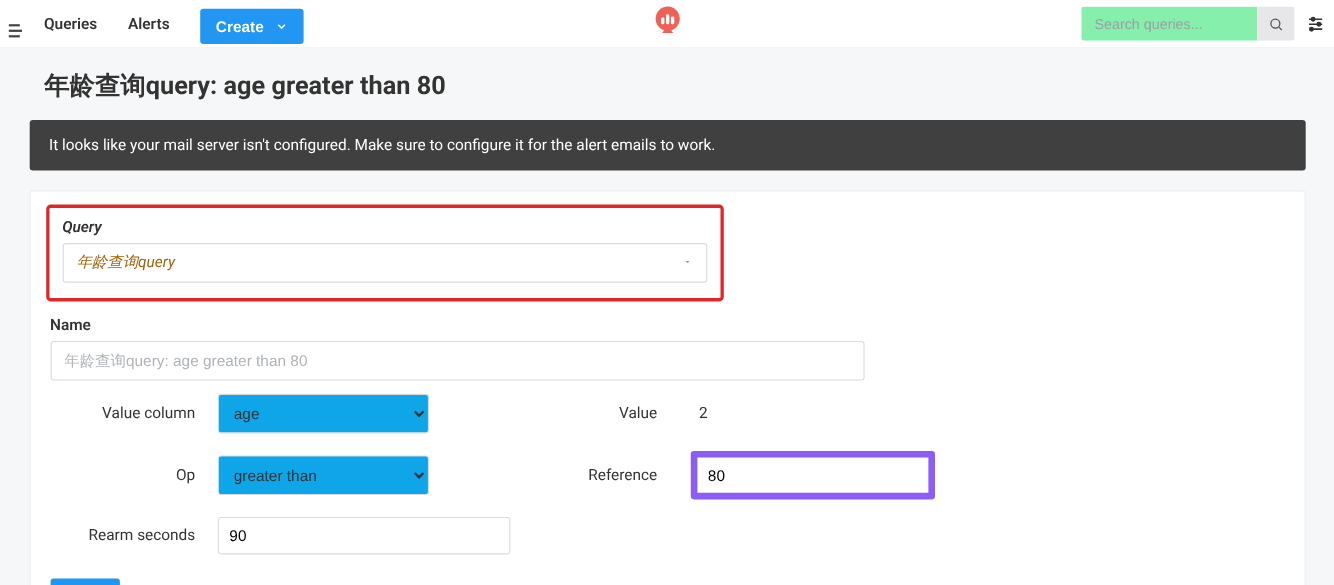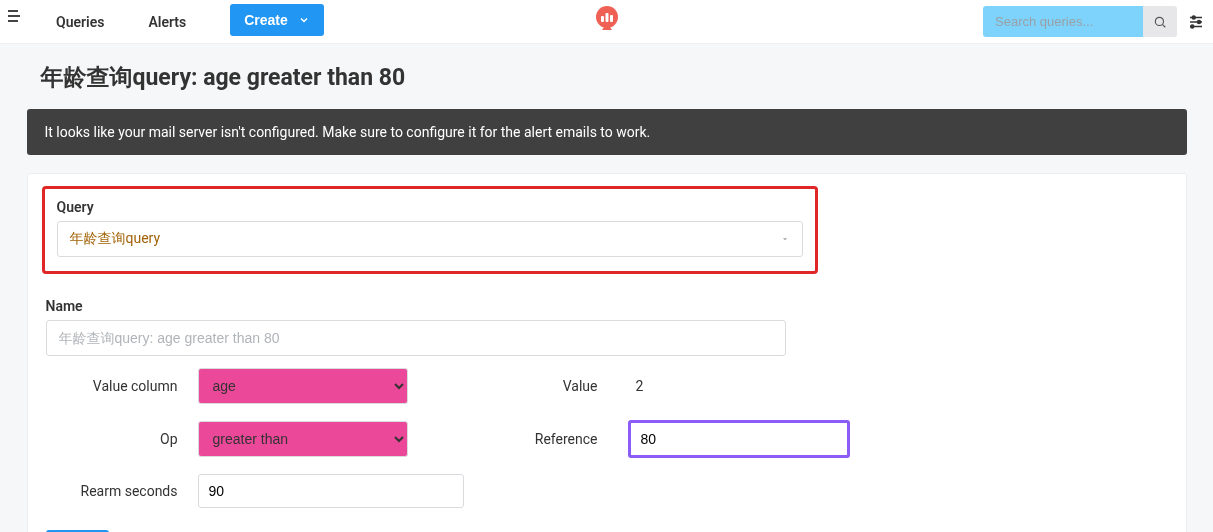--- a/index.html
+++ b/index.html
@@ -13,22 +13,22 @@
     .topbar {
       display: flex;
       align-items: center;
       height: 44px;
       padding: 0 8px;
       position: relative;
       border-bottom: 1px solid #f0f0f0;
     }
     .topbar-left {
       display: flex;
-      align-items: flex-start;
-      gap: 16px;
+      align-items: flex-end;
+      gap: 0;
     }
     .menu-toggle-icon {
       display: flex;
       flex-direction: column;
       align-items: flex-start;
       gap: 3px;
       padding: 6px 6px 6px 0;
       cursor: pointer;
     }
     .menu-toggle-icon span {
@@ -75,21 +75,21 @@
       gap: 10px;
     }
     .search-wrap {
       display: flex;
       align-items: stretch;
       border-radius: 3px;
       overflow: hidden;
     }
     .search-input {
       border: none;
-      background: #7dd3fc;
+      background: #86efac;
       padding: 8px 12px;
       font-size: 13px;
       width: 160px;
       color: #333;
     }
     .search-input::placeholder { color: #9aa0a6; }
     .search-btn {
       border: none;
       background: #e7e7ea;
       width: 34px;
@@ -140,22 +140,23 @@
       border-radius: 3px;
       border: 1px solid #eceef0;
       padding: 16px 18px 18px;
     }
 
     
     .highlight-box {
       border: 3px solid #e02727;
       border-radius: 4px;
       padding: 10px 12px 14px;
-      margin: -4px -4px 24px -4px;
-      width: 776px;
+      margin: -4px -4px 14px -4px;
+      width: 616px;
+      font-style: italic;
     }
     .field-label {
       font-size: 14px;
       font-weight: 600;
       color: #333;
       margin-bottom: 6px;
       display: block;
     }
     .query-select {
       border: 1px solid #d9dcdf;
@@ -197,39 +198,39 @@
     }
     .col-left-control { width: 230px; }
     .col-right-label {
       width: 200px;
       text-align: right;
       padding-right: 30px;
       color: #333;
     }
     .col-right-control { width: 230px; }
     .select-ctrl {
-      width: 210px;
+      width: 192px;
       border: 1px solid #d9dcdf;
       border-radius: 3px;
       padding: 8px 10px;
       font-size: 14px;
-      background: #ec4899;
+      background: #0ea5e9;
       color: #333;
     }
     .number-input {
       width: 266px;
       border: 1px solid #d9dcdf;
       border-radius: 3px;
       padding: 8px 10px;
       font-size: 14px;
     }
     .static-value { font-size: 14px; color: #333; padding-left: 8px; }
     .text-input {
       width: 222px;
-      border: 3px solid #8b5cf6;
+      border: 6px solid #8b5cf6;
       border-radius: 3px;
       padding: 8px 10px;
       font-size: 14px;
     }
 
     .save-btn {
       background: #2196f3;
       color: #fff;
       border: none;
       border-radius: 3px;

